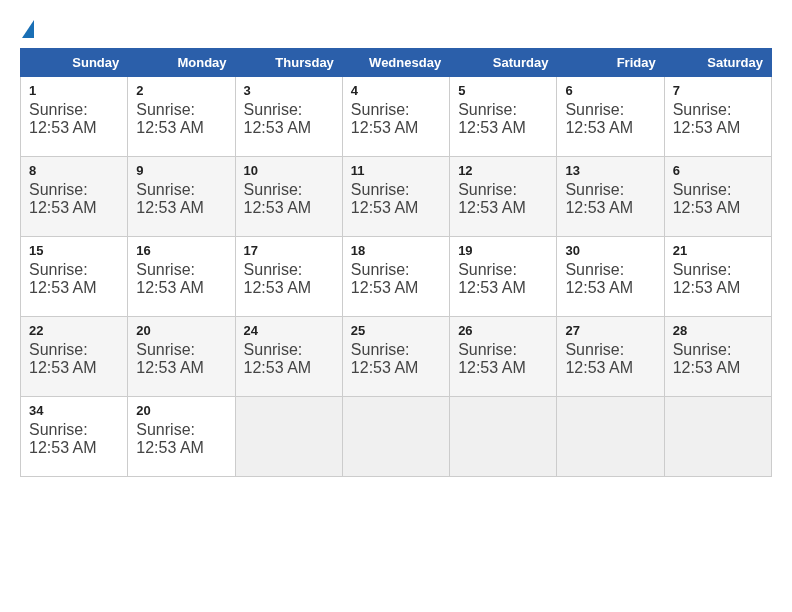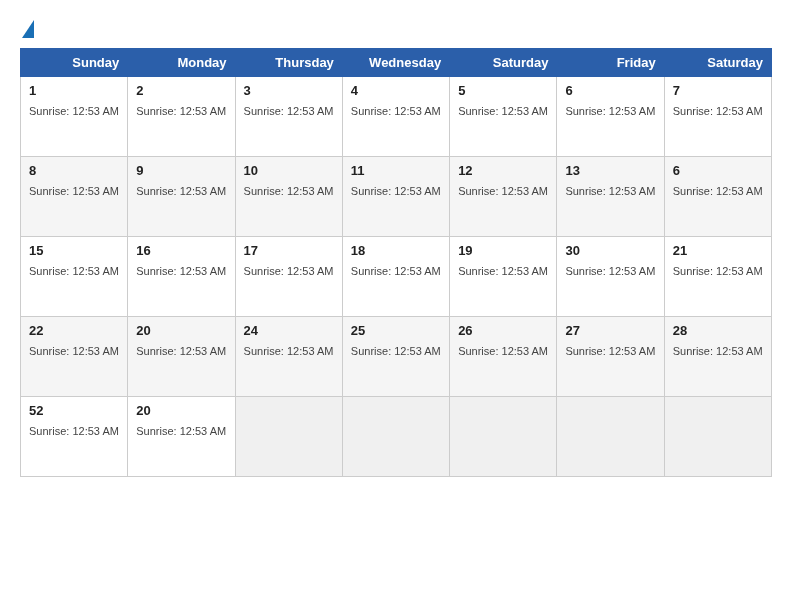--- a/index.html
+++ b/index.html
@@ -83,21 +83,21 @@
       background: #f5f5f5;
     }
     .day-number {
       font-size: 13px;
       font-weight: bold;
       color: #222;
       display: block;
       margin-bottom: 3px;
     }
     .day-info {
-      font-size: 11px;
+      font-size: 16px;
       color: #444;
     }
     .empty-cell {
       background: #f0f0f0 !important;
     }
   </style>
 </head>
 <body>
 
 <div class="header-area">
@@ -157,21 +157,21 @@
       <tr>
         <td><span class="day-number">22</span><span class="day-info">Sunrise: 12:53 AM</span></td>
         <td><span class="day-number">20</span><span class="day-info">Sunrise: 12:53 AM</span></td>
         <td><span class="day-number">24</span><span class="day-info">Sunrise: 12:53 AM</span></td>
         <td><span class="day-number">25</span><span class="day-info">Sunrise: 12:53 AM</span></td>
         <td><span class="day-number">26</span><span class="day-info">Sunrise: 12:53 AM</span></td>
         <td><span class="day-number">27</span><span class="day-info">Sunrise: 12:53 AM</span></td>
         <td><span class="day-number">28</span><span class="day-info">Sunrise: 12:53 AM</span></td>
       </tr>
       <tr>
-        <td><span class="day-number">52</span><span class="day-info">Sunrise: 12:53 AM</span></td>
+        <td><span class="day-number">34</span><span class="day-info">Sunrise: 12:53 AM</span></td>
         <td><span class="day-number">20</span><span class="day-info">Sunrise: 12:53 AM</span></td>
         <td class="empty-cell"></td>
         <td class="empty-cell"></td>
         <td class="empty-cell"></td>
         <td class="empty-cell"></td>
         <td class="empty-cell"></td>
       </tr>
     </tbody>
 </table>
 

